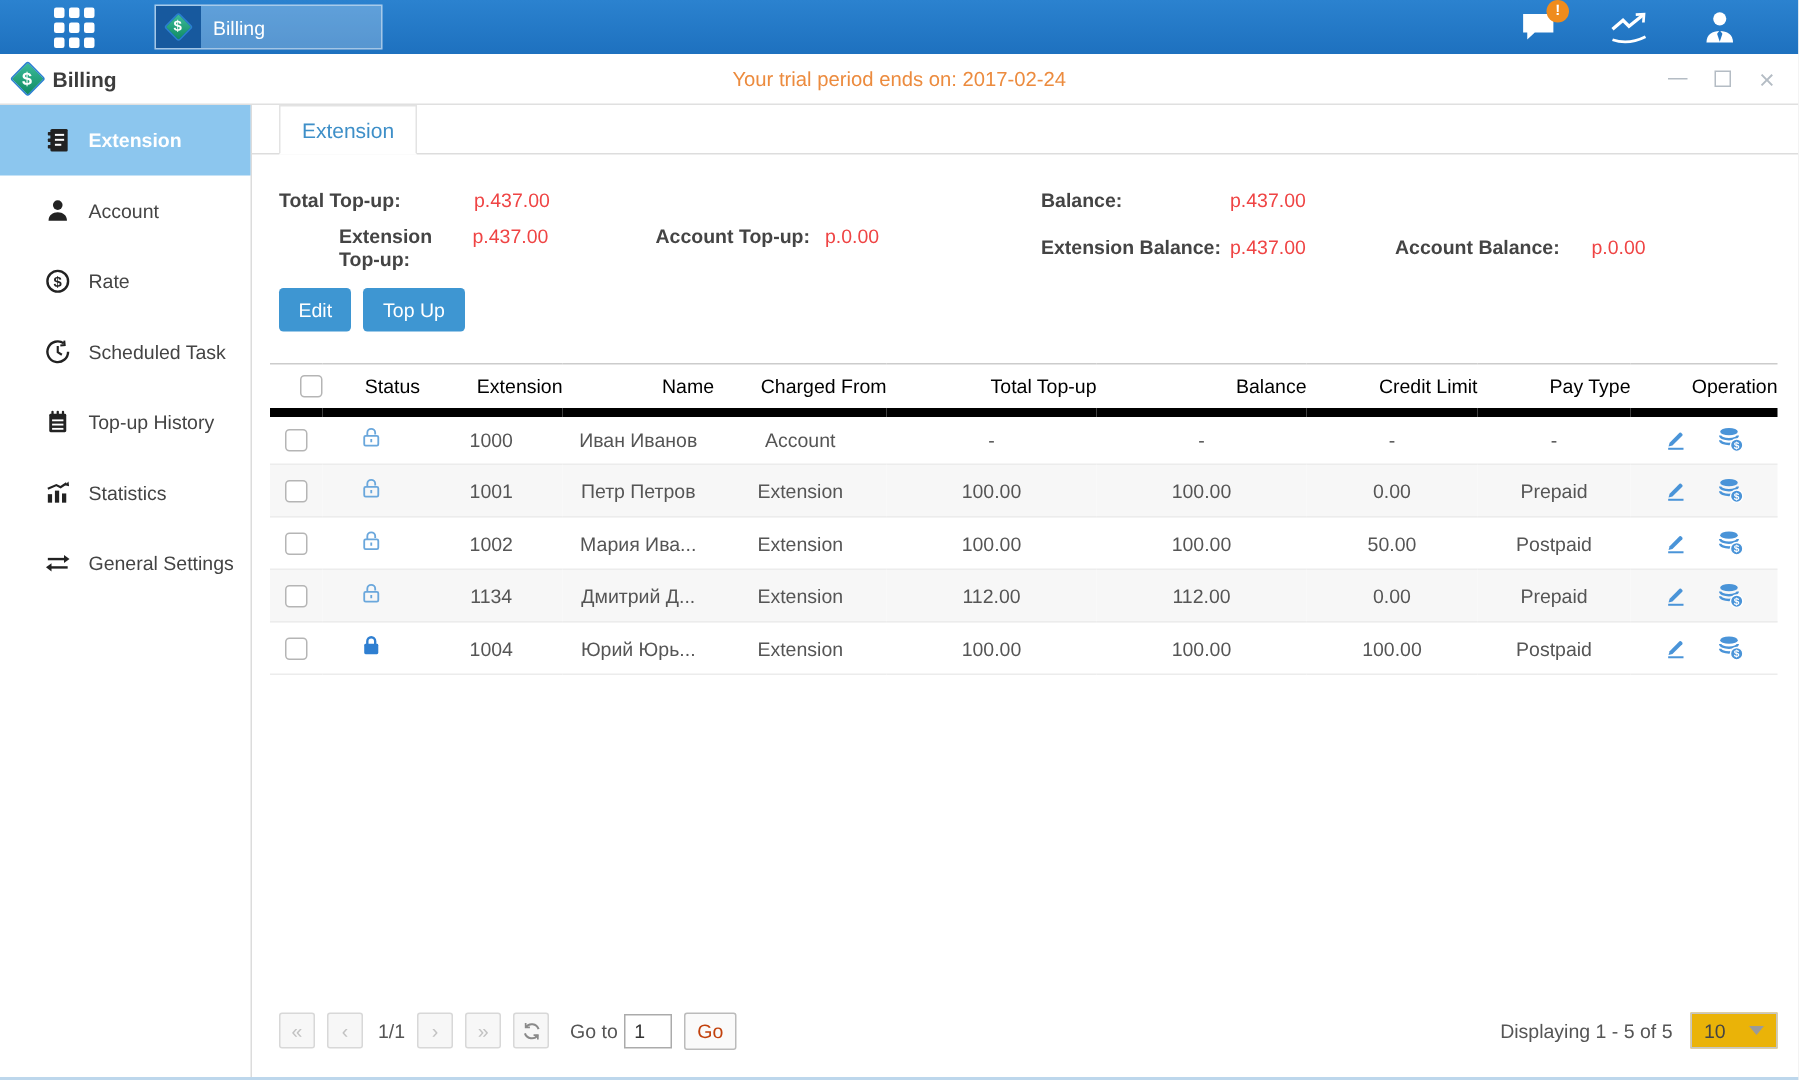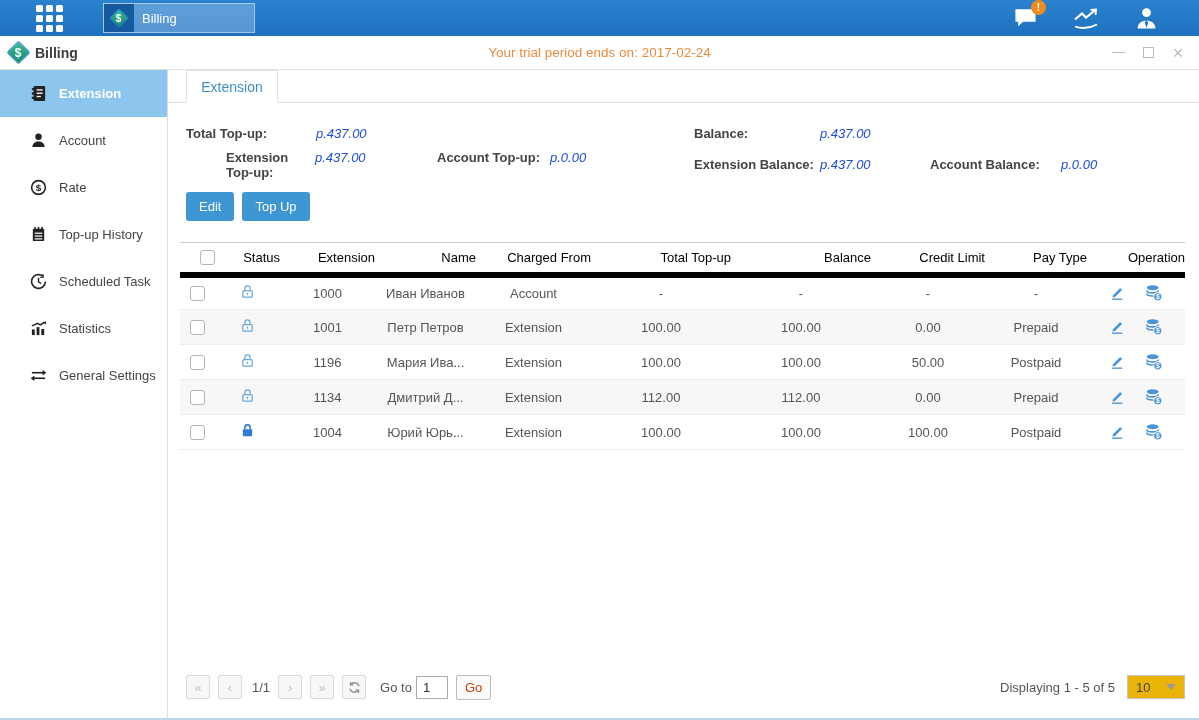--- a/index.html
+++ b/index.html
@@ -56,21 +56,21 @@
   .tab { display:inline-flex; align-items:center; justify-content:center; height:33px; width:92px;
          background:#fff; border:1px solid #e3e3e3; border-bottom:1px solid #fff; position:relative; top:0;
          margin-bottom:-1px; color:#3e8fc8; font-size:14px; cursor:pointer; }
 
   
   .stats { padding:15px 0 0 18px; font-size:13px; flex:none; }
   .stats-row { display:flex; height:31px; align-items:center; }
   .half-left { width:508px; display:flex; flex:none; }
   .half-right { flex:1; display:flex; }
   .stats b { color:#444; }
-  .stats span.val { color:#1d4ed8;font-style:italic; }
+  .stats span.val { color:#ef4444; }
   .w130{width:130px;flex:none;} .w129{width:129px;flex:none;padding-left:40px;} .w126{width:126px;flex:none;}
   .w122{width:122px;flex:none;} .w113{width:113px;flex:none;} .w110{width:110px;flex:none;} .w131{width:131px;flex:none;}
 
   
   .actions { padding:12px 0 0 18px; display:flex; gap:8px; flex:none; }
   .btn-blue { background:#3e96d2; color:#fff; border:none; font-size:13px; padding:7px 13px;
               border-radius:3px; cursor:pointer; font-family:inherit; }
 
   
   .tablewrap { margin:21px 0 0 12px; flex:none; }
@@ -198,38 +198,38 @@
         <span class="lbl">Account</span>
       </div>
       <div class="side-item">
         <svg viewBox="0 0 18 18" width="17" height="17">
           <circle cx="9" cy="9" r="7.3" fill="none" stroke="currentColor" stroke-width="1.7"></circle>
           <text x="9" y="12.8" text-anchor="middle" font-size="10.5" font-weight="bold" fill="currentColor">$</text>
         </svg>
         <span class="lbl">Rate</span>
       </div>
       <div class="side-item">
+        <svg viewBox="0 0 18 18" width="17" height="17" fill="none" stroke="currentColor">
+          <path d="M16.3 9a7.3 7.3 0 1 1-3-5.9" stroke-width="1.7"></path>
+          <path d="M13.6 1.2l.3 3.1-3.1.3" stroke-width="1.4"></path>
+          <path d="M9 5v4.3l2.9 1.8" stroke-width="1.5"></path>
+        </svg>
+        <span class="lbl">Scheduled Task</span>
+      </div>
+      <div class="side-item">
         <svg viewBox="0 0 18 18" width="17" height="17">
           <rect x="3" y="3" width="12" height="13" rx="1" fill="currentColor"></rect>
           <rect x="4.5" y=".8" width="1.6" height="3.4" rx=".8" fill="currentColor"></rect>
           <rect x="8.2" y=".8" width="1.6" height="3.4" rx=".8" fill="currentColor"></rect>
           <rect x="11.9" y=".8" width="1.6" height="3.4" rx=".8" fill="currentColor"></rect>
           <rect x="5" y="7" width="8" height="1.3" fill="#fff"></rect>
           <rect x="5" y="10" width="8" height="1.3" fill="#fff"></rect>
           <rect x="5" y="13" width="8" height="1.3" fill="#fff"></rect>
         </svg>
         <span class="lbl">Top-up History</span>
-      </div>
-      <div class="side-item">
-        <svg viewBox="0 0 18 18" width="17" height="17" fill="none" stroke="currentColor">
-          <path d="M16.3 9a7.3 7.3 0 1 1-3-5.9" stroke-width="1.7"></path>
-          <path d="M13.6 1.2l.3 3.1-3.1.3" stroke-width="1.4"></path>
-          <path d="M9 5v4.3l2.9 1.8" stroke-width="1.5"></path>
-        </svg>
-        <span class="lbl">Scheduled Task</span>
       </div>
       <div class="side-item">
         <svg viewBox="0 0 18 18" width="17" height="17" fill="currentColor">
           <rect x="2" y="10" width="3" height="6"></rect>
             <rect x="7" y="7.5" width="3" height="8.5"></rect>
             <rect x="12" y="9.5" width="3" height="6.5"></rect>
           <path d="M2 6.2 8 3.6l3 1.5 4.2-2.8" stroke="currentColor" stroke-width="1.5" fill="none"></path>
           <path d="M16.6 1l.4 3.4-3-.7z"></path>
         </svg>
         <span class="lbl">Statistics</span>
@@ -390,21 +390,21 @@
     <td>
       <span class="lock unlocked">
         <svg class="svg-unlocked" viewBox="0 0 16 16" width="15" height="15" fill="none" stroke="currentColor" stroke-width="1.3">
           <rect x="3" y="7" width="10" height="7" rx="1"></rect>
           <path d="M5.2 7V4.8a2.8 2.8 0 0 1 5.6 0V6"></path>
           <line x1="8" y1="9.3" x2="8" y2="11.6"></line>
         </svg>
 
       </span>
     </td>
-    <td>1196</td>
+    <td>1002</td>
     <td>Мария Ива...</td>
     <td>Extension</td>
     <td>100.00</td>
     <td>100.00</td>
     <td>50.00</td>
     <td>Postpaid</td>
     <td class="op-cell">
       <span>
         <svg viewBox="0 0 18 18" width="16" height="16" fill="currentColor">
           <path d="M4.6 11.4 12 4a.9.9 0 0 1 1.2 0l.9.9a.9.9 0 0 1 0 1.2l-7.4 7.4-2.9.7z"></path>

